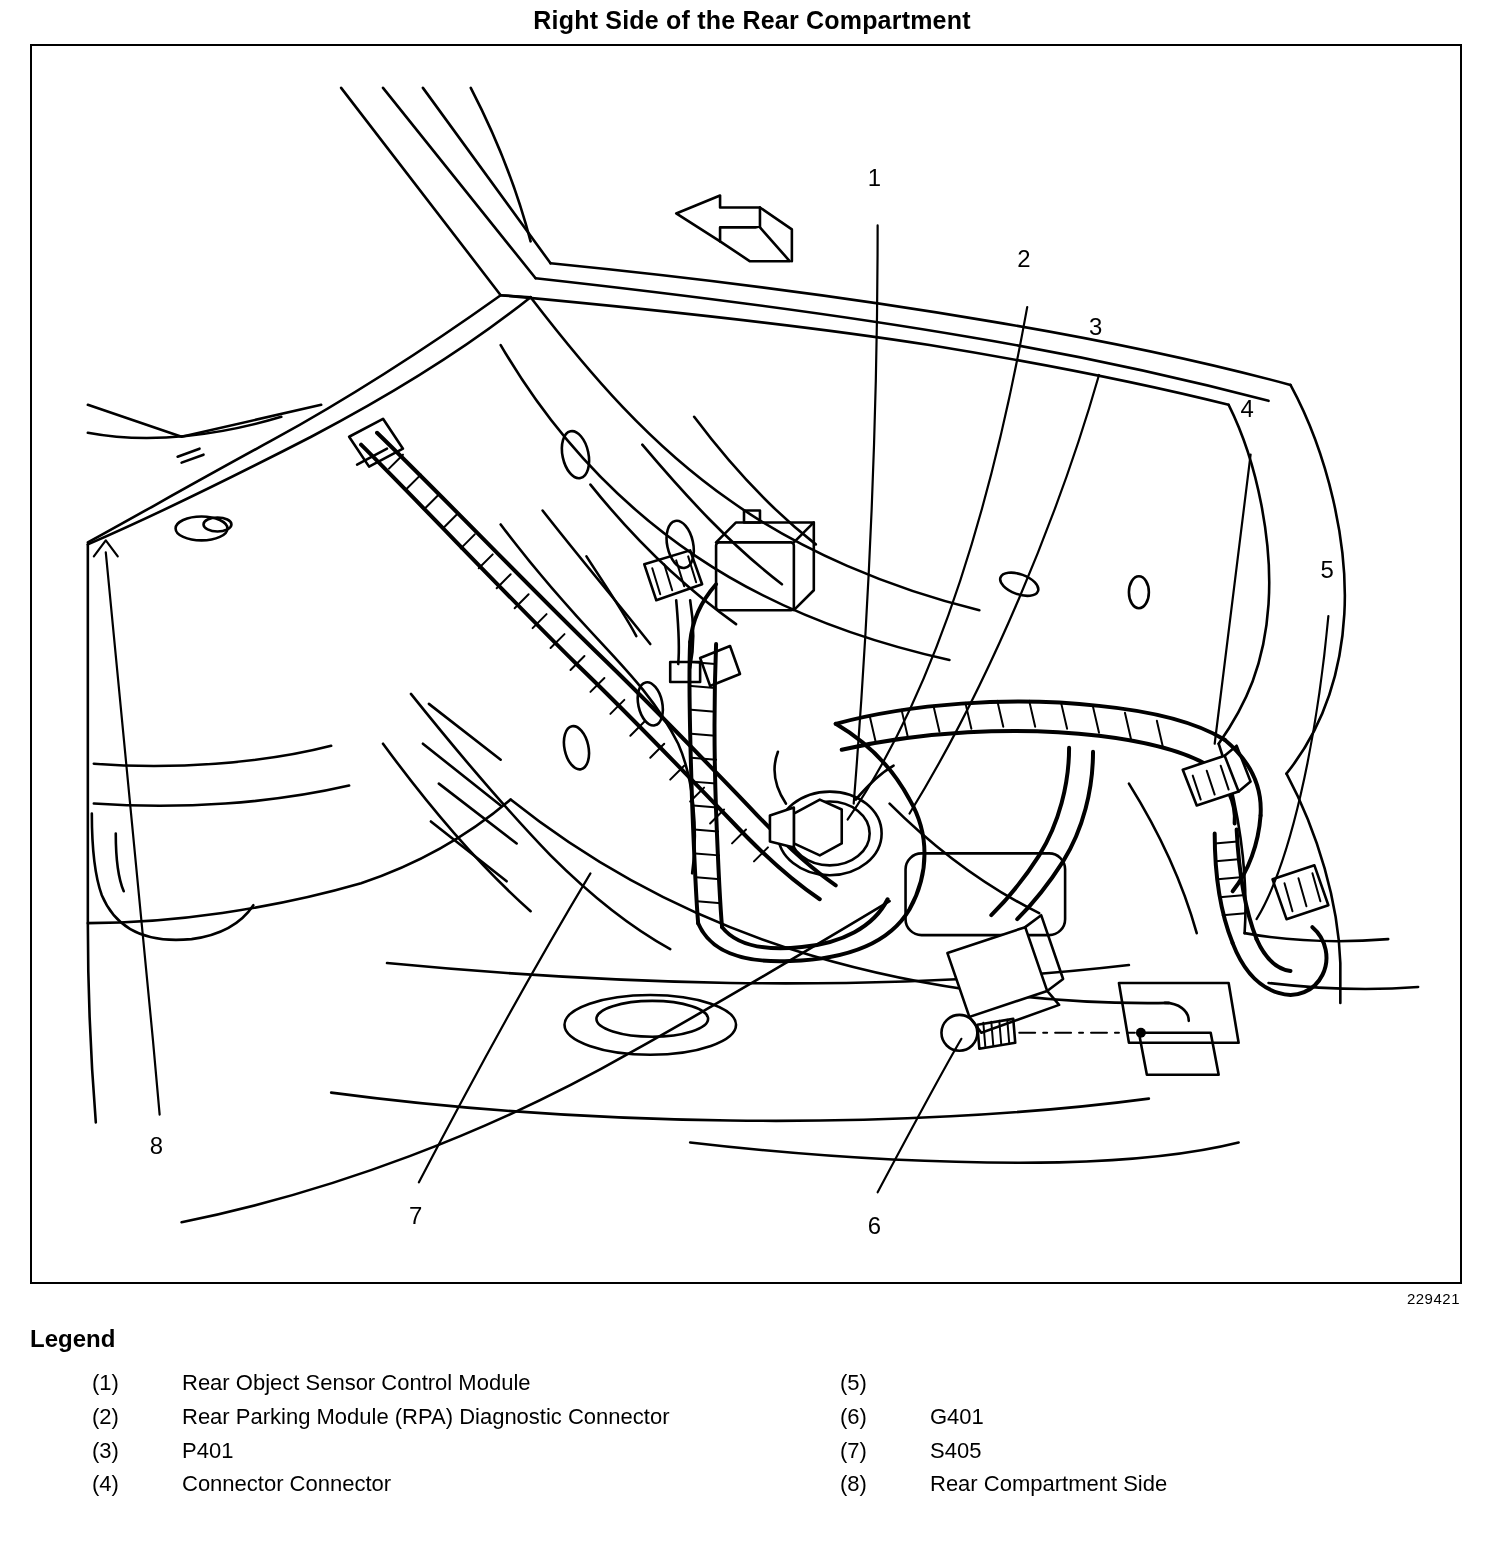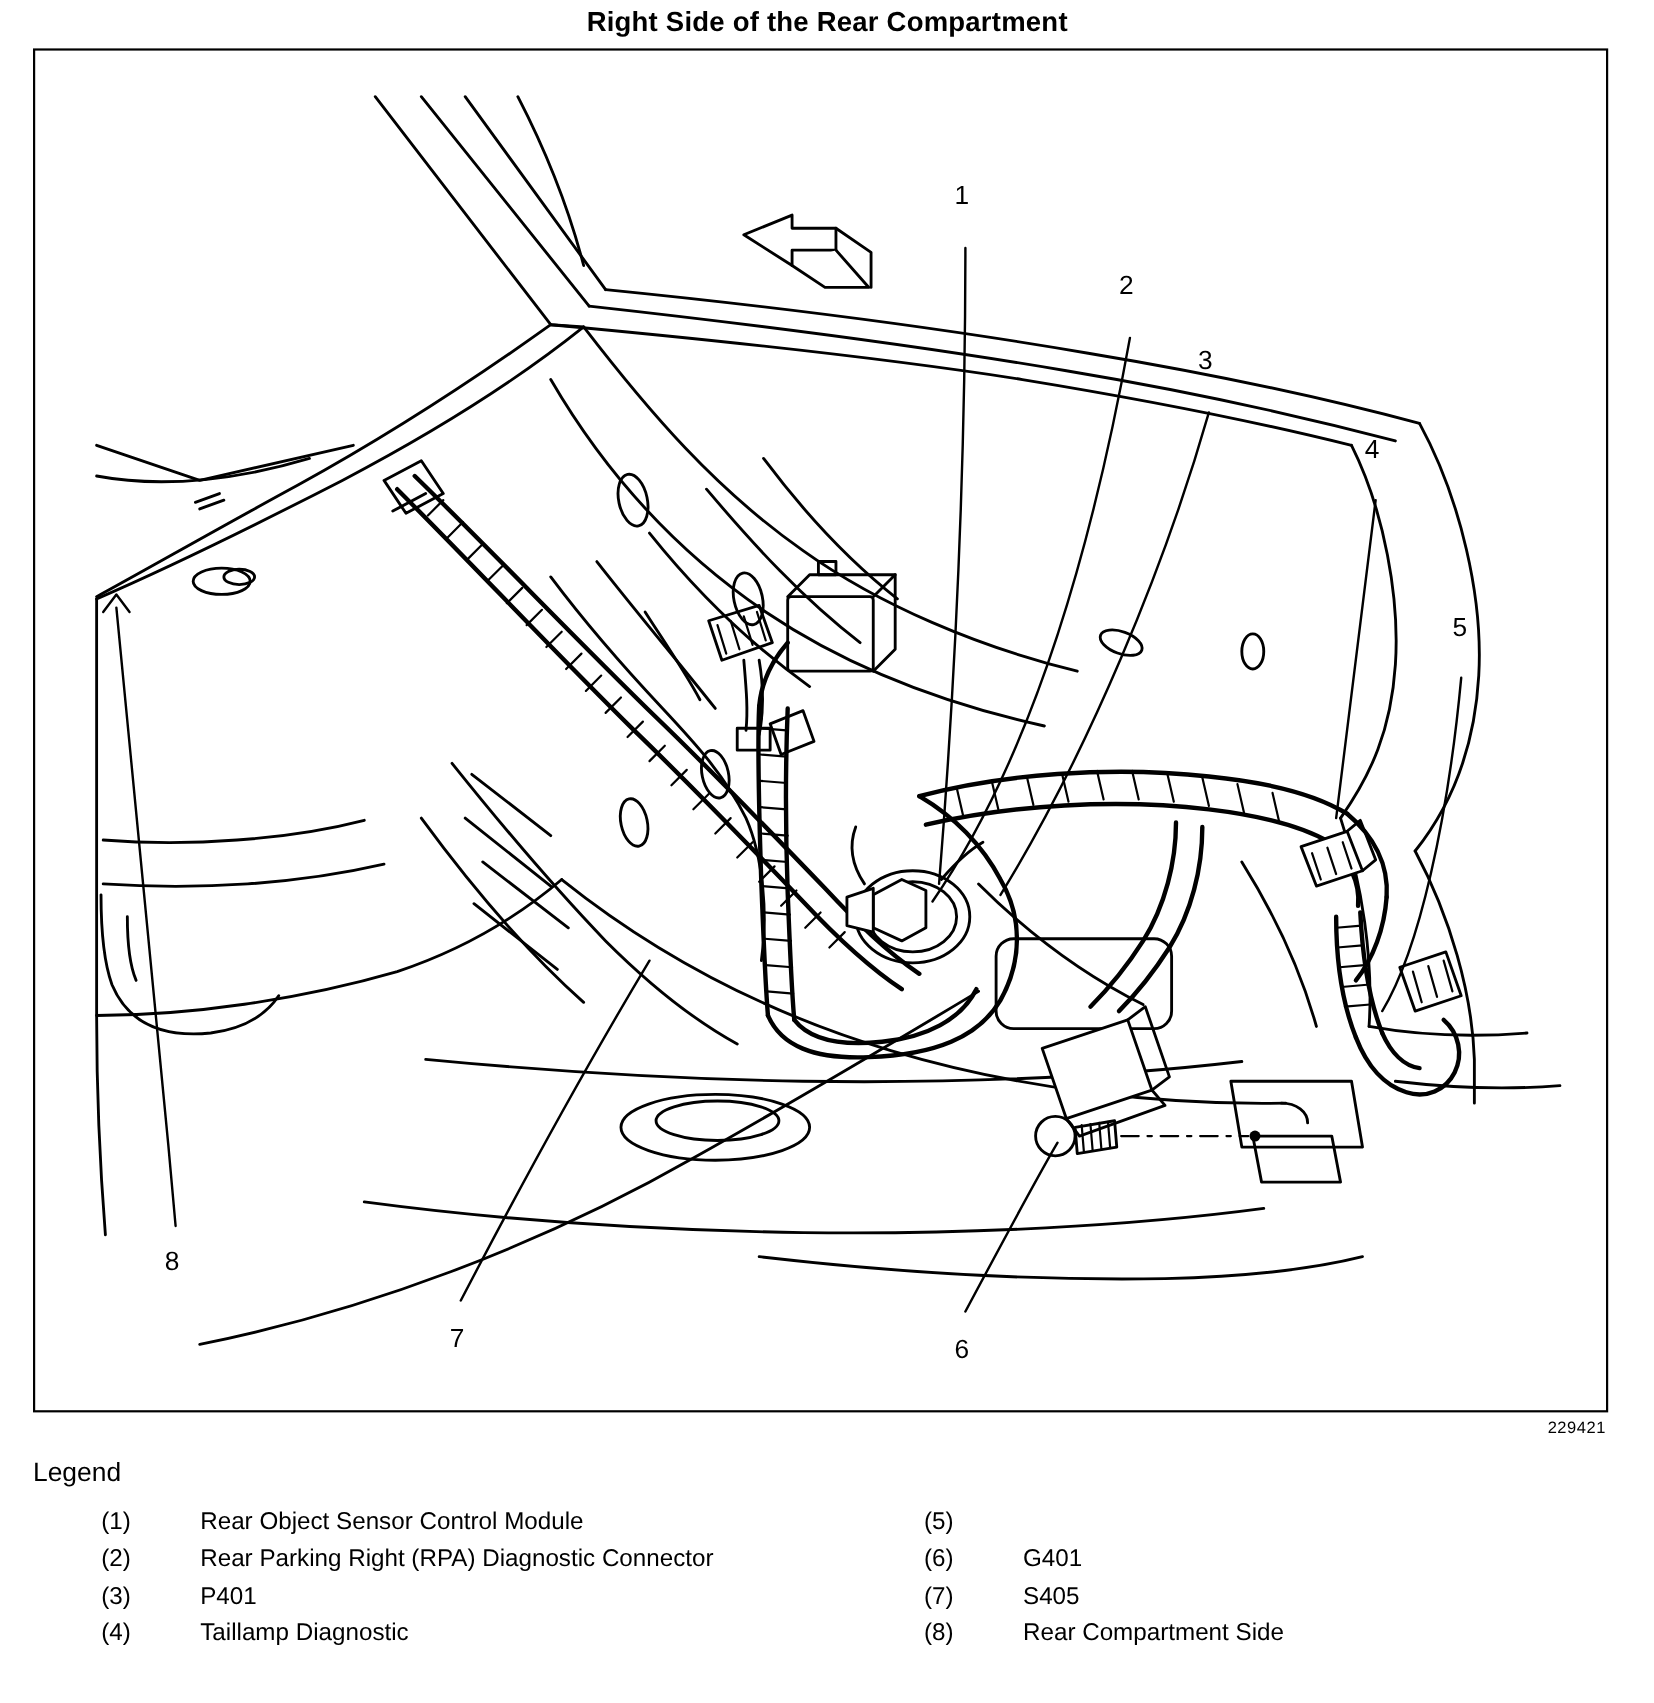--- a/index.html
+++ b/index.html
@@ -46,21 +46,21 @@
     right: 44px;
     top: 1290px;
     font-size: 15px;
     letter-spacing: 0.5px;
   }
   #legend-title {
     position: absolute;
     left: 30px;
     top: 1325px;
     font-size: 24px;
-    font-weight: normal;
+    font-weight: bold;
   }
   .legend-col {
     position: absolute;
     top: 1370px;
     font-size: 22px;
   }
   #legend-col-left { left: 92px; width: 640px; }
   #legend-col-right { left: 840px; width: 560px; }
   .legend-item {
     display: flex;
@@ -337,29 +337,29 @@
 
 <div id="legend-title">Legend</div>
 
 <div class="legend-col" id="legend-col-left">
   <div class="legend-item">
     <span class="legend-num">(1)</span>
     <span class="legend-label">Rear Object Sensor Control Module</span>
   </div>
   <div class="legend-item">
     <span class="legend-num">(2)</span>
-    <span class="legend-label">Rear Parking Right (RPA) Diagnostic Connector</span>
+    <span class="legend-label">Rear Parking Module (RPA) Diagnostic Connector</span>
   </div>
   <div class="legend-item">
     <span class="legend-num">(3)</span>
     <span class="legend-label">P401</span>
   </div>
   <div class="legend-item">
     <span class="legend-num">(4)</span>
-    <span class="legend-label">Taillamp Diagnostic</span>
+    <span class="legend-label">Connector Connector</span>
   </div>
 </div>
 
 <div class="legend-col" id="legend-col-right">
   <div class="legend-item">
     <span class="legend-num">(5)</span>
   </div>
   <div class="legend-item">
     <span class="legend-num">(6)</span>
     <span class="legend-label">G401</span>

